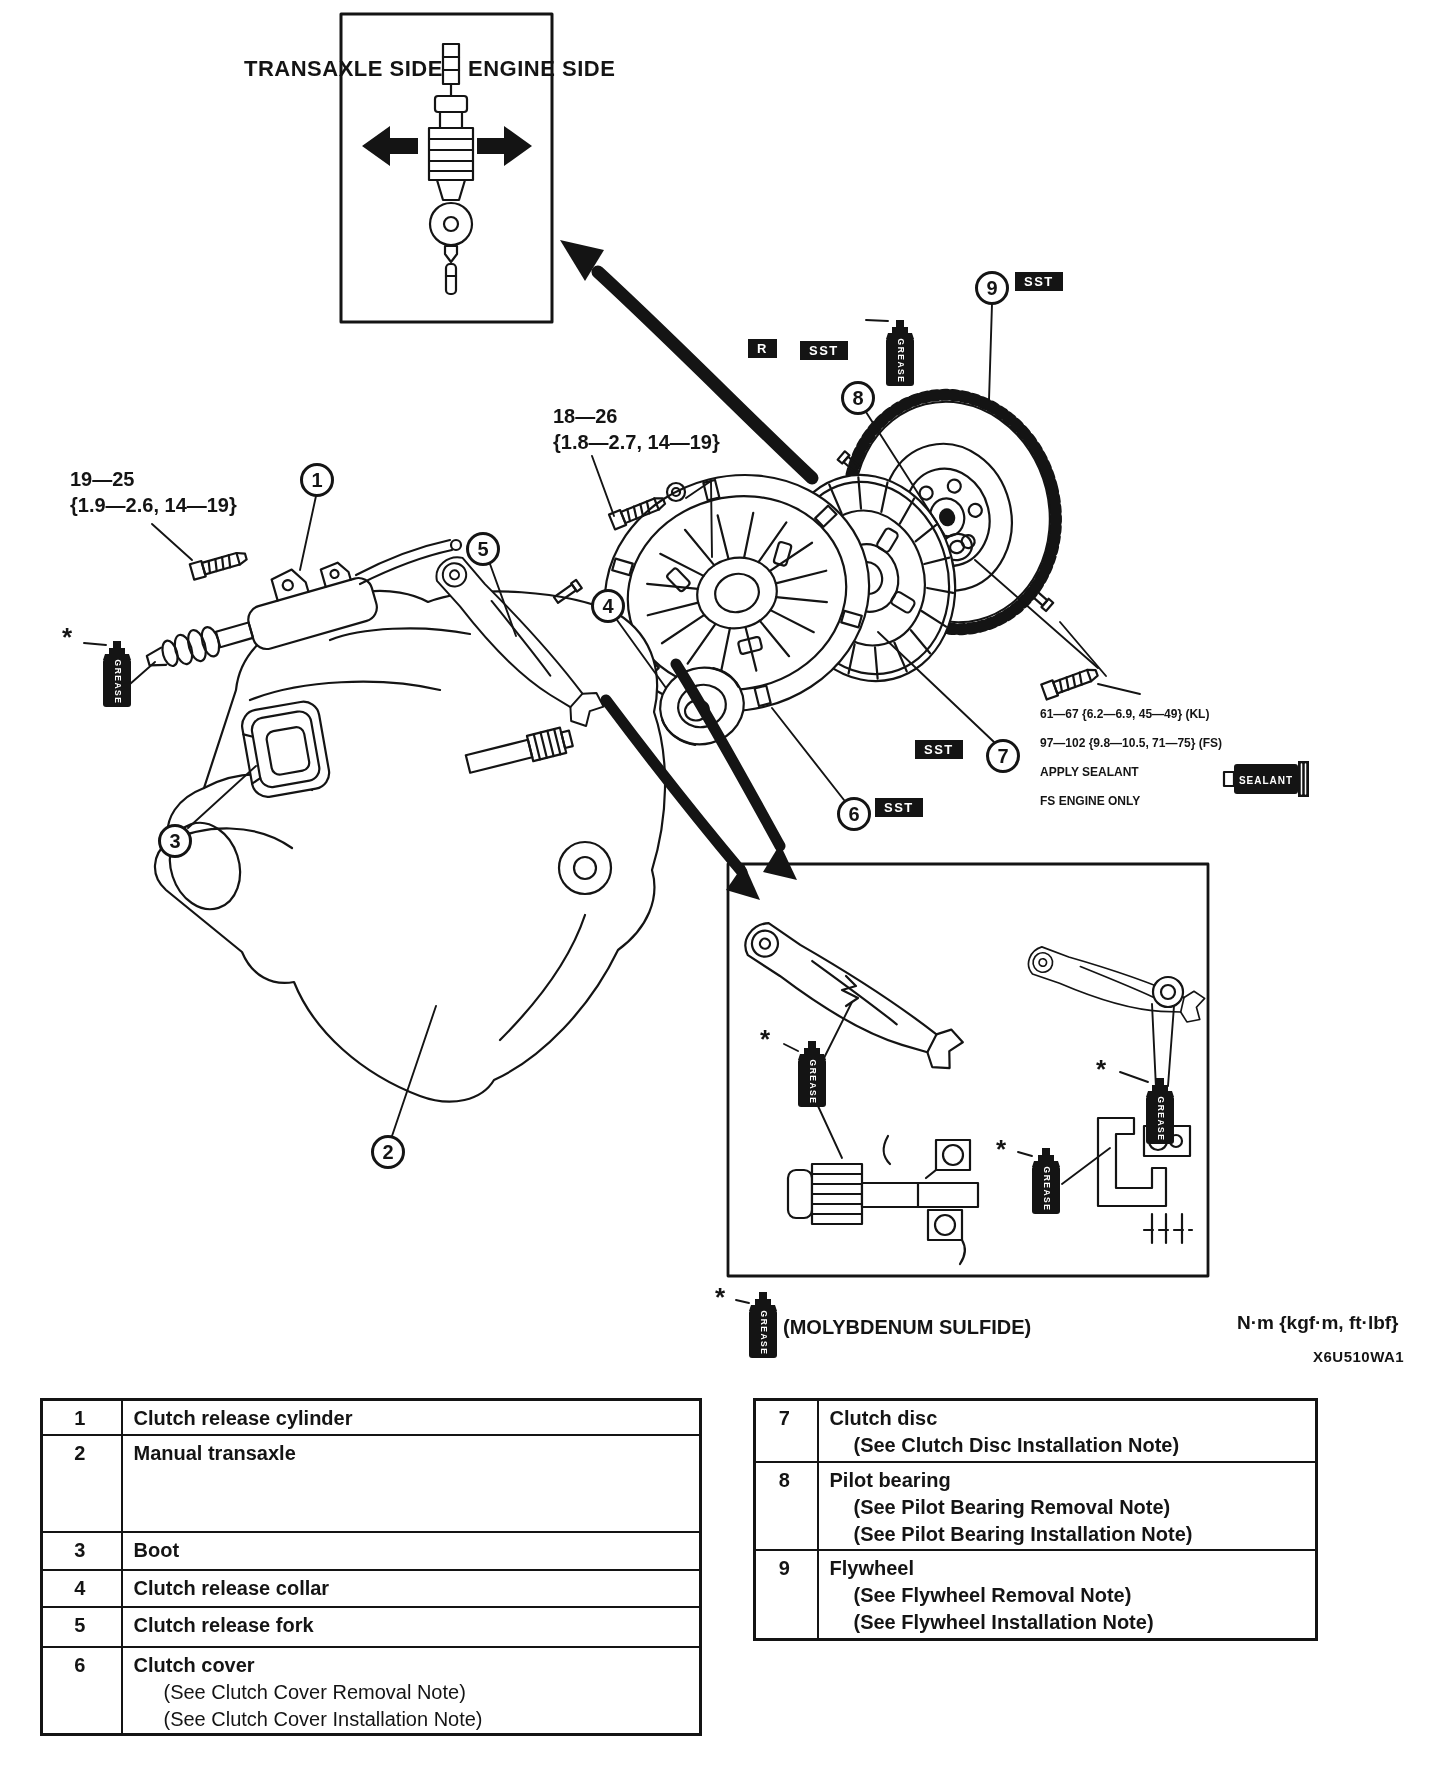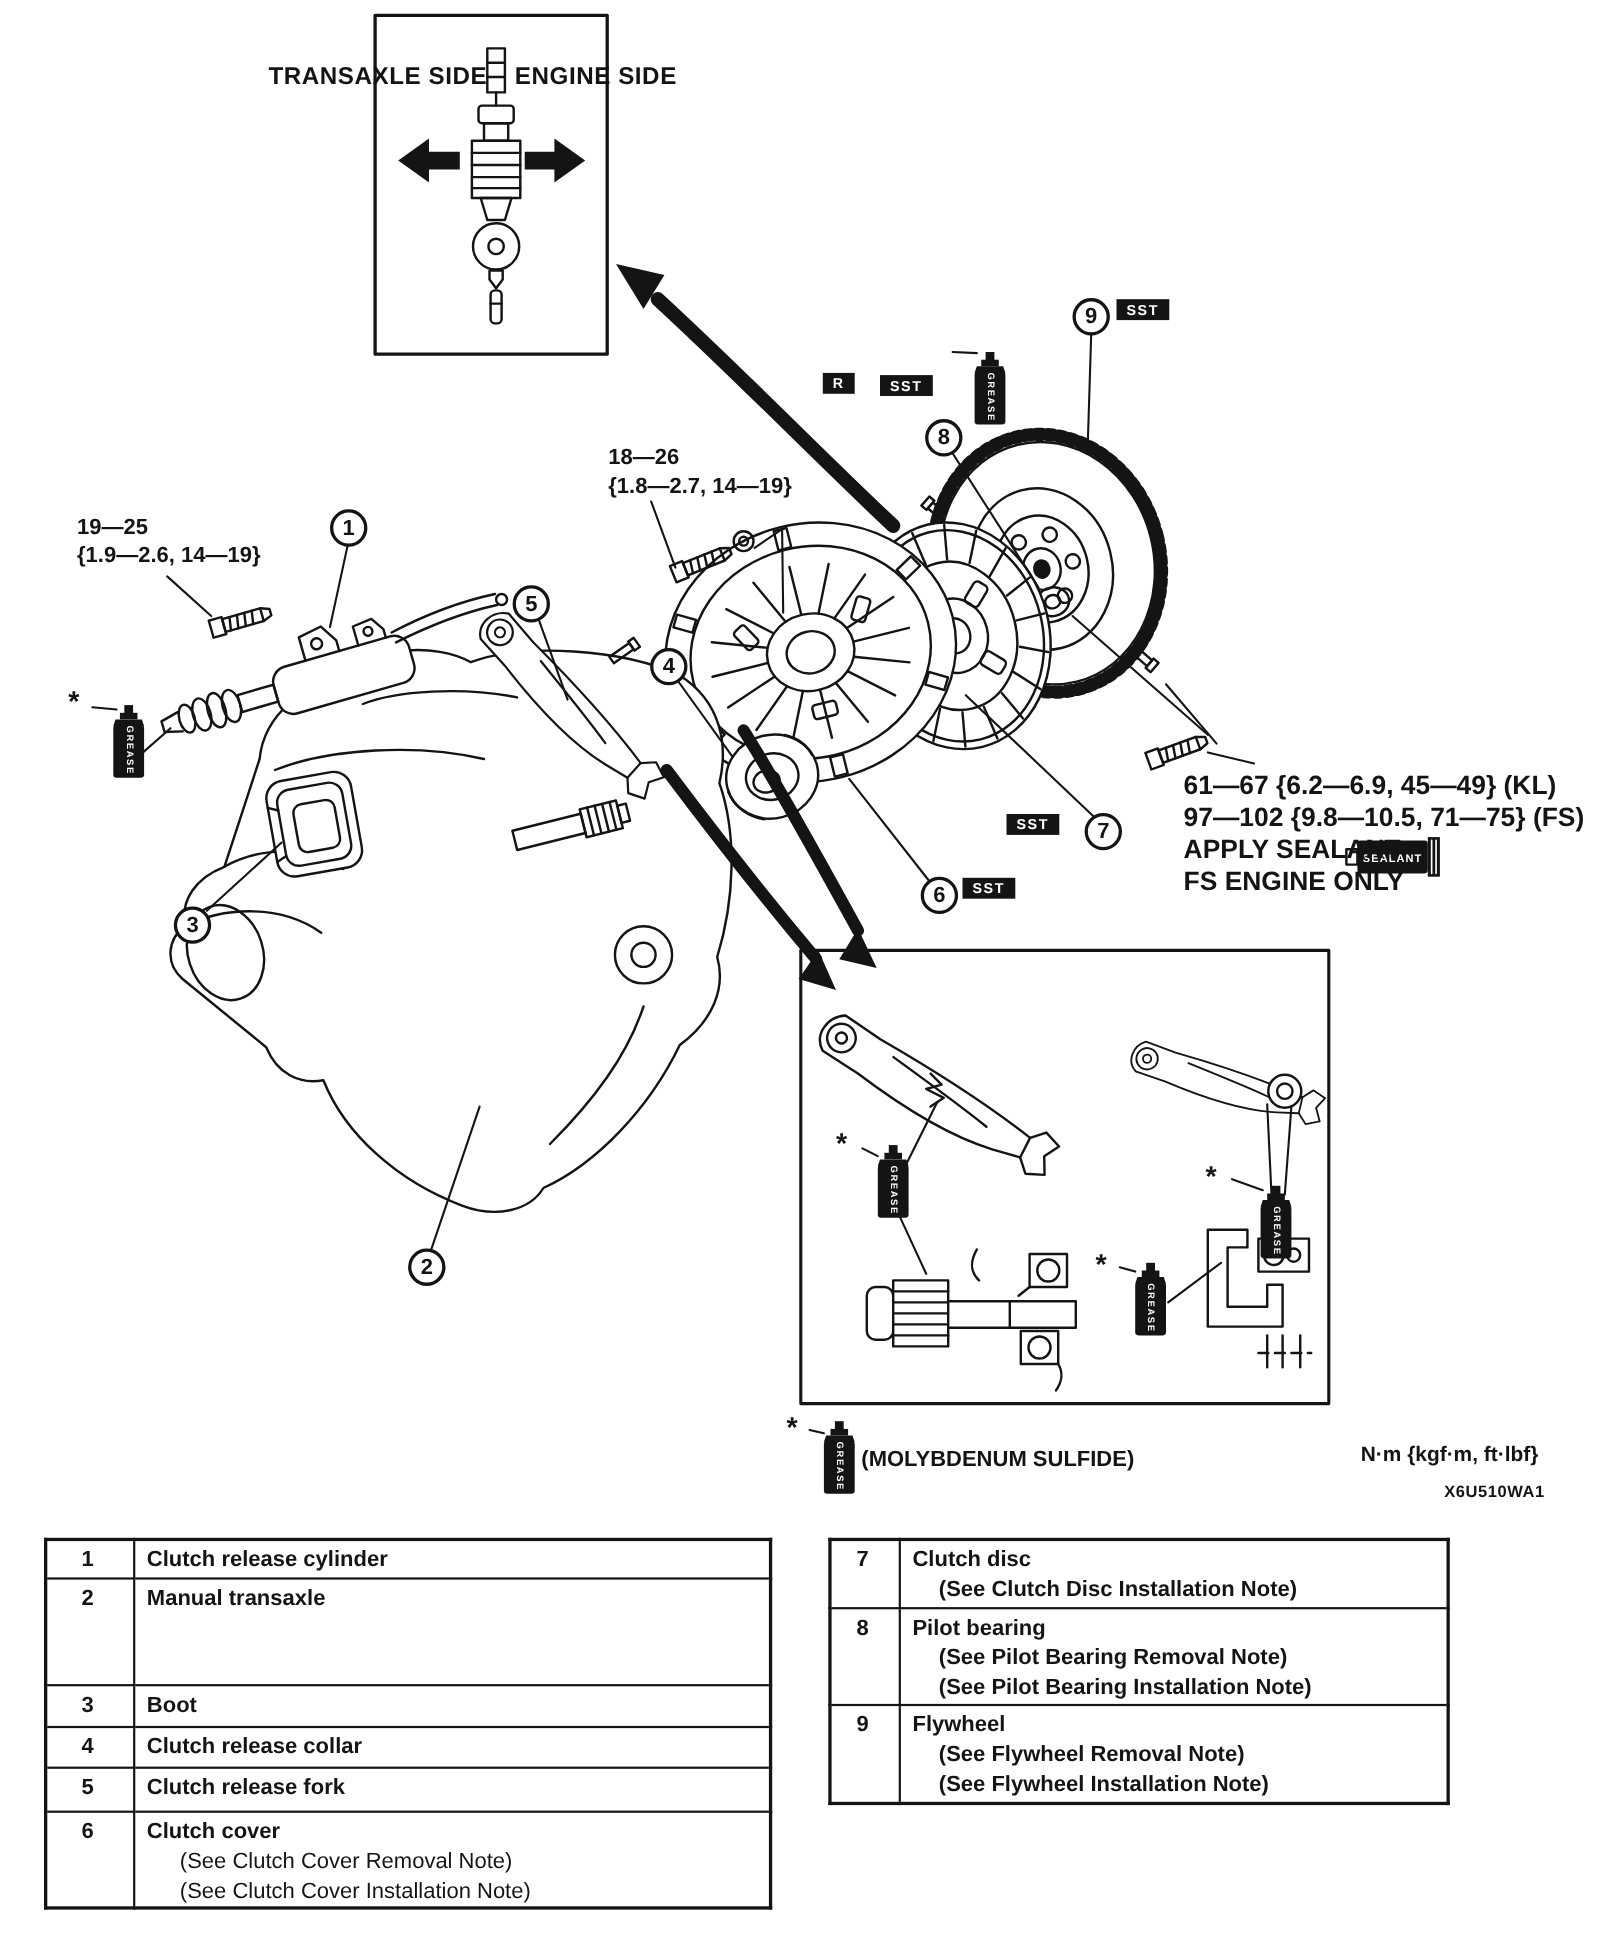--- a/index.html
+++ b/index.html
@@ -2,21 +2,21 @@
 <html><head>
 <meta charset="utf-8">
 <style>
   html,body{margin:0;padding:0;background:#fff;}
   .stage{position:relative;width:1456px;height:1774px;background:#fff;overflow:hidden;
          font-family:"Liberation Sans", sans-serif;color:#141414;}
   .art{position:absolute;left:0;top:0;}
   .lbl{position:absolute;font-weight:bold;white-space:nowrap;color:#141414;}
   .t20{font-size:20px;line-height:26px;}
   .t22{font-size:22px;letter-spacing:.5px;}
-  .spec{font-size:24px;line-height:29px;margin-left:36px;}
+  .spec{font-size:12px;line-height:29px;}
   .badge{position:absolute;background:#141414;color:#fff;font-weight:bold;font-size:13px;
          padding:2px 9px;letter-spacing:1.5px;white-space:nowrap;}
   .callout{position:absolute;width:28px;height:28px;border:3px solid #141414;border-radius:50%;
            background:#fff;text-align:center;line-height:28px;font-size:20px;font-weight:bold;}
   .ast{position:absolute;font-size:26px;font-weight:bold;}
   .code{position:absolute;font-size:15px;font-weight:bold;letter-spacing:.5px;}
   table.legend{position:absolute;border-collapse:collapse;table-layout:fixed;background:#fff;
                border:3.5px solid #141414;}
   table.legend td{border:2.5px solid #141414;vertical-align:top;font-size:20px;font-weight:bold;
                   padding:4px 4px 0 11px;line-height:27px;overflow:hidden;}

